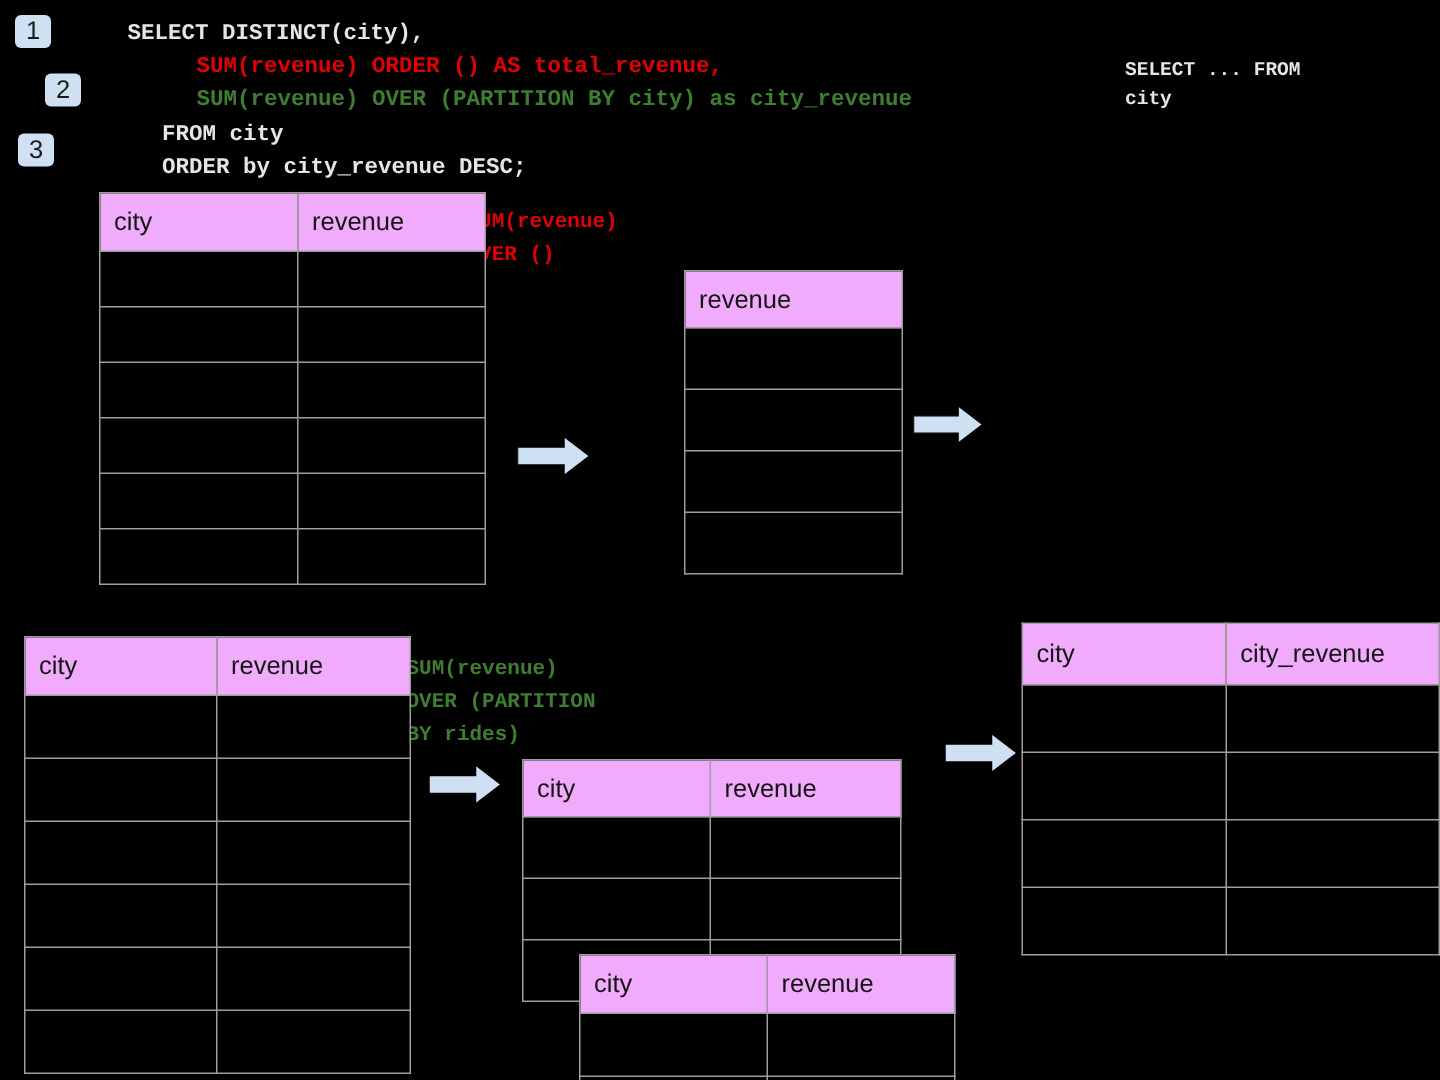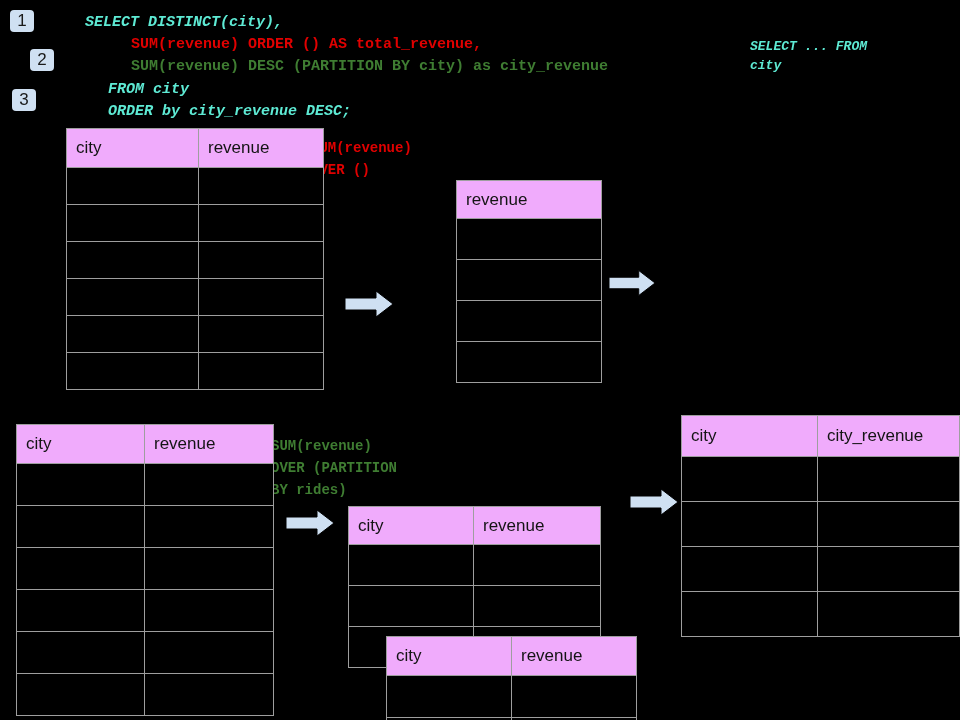--- a/index.html
+++ b/index.html
@@ -33,21 +33,21 @@
   
   .code {
     position: absolute;
     font-family: "Liberation Mono", "DejaVu Sans Mono", monospace;
     font-size: 15px;
     font-weight: bold;
     line-height: 21.5px;
     white-space: pre;
     letter-spacing: 0px;
   }
-  .code.purple { color: #5eead4; font-style: italic; }
+  .code.purple { color: #e5e5e5; }
   .code.red    { color: #e00000; }
   .code.green  { color: #3f7d32; }
 
   .note {
     position: absolute;
     font-family: "Liberation Mono", "DejaVu Sans Mono", monospace;
     font-size: 14px;
     font-weight: bold;
     line-height: 22px;
     white-space: pre;
@@ -91,21 +91,21 @@
 
   <div id="badges-layer">
       <div class="badge" style="left: 10px; top: 10px;">1</div>
       <div class="badge" style="left: 30px; top: 49px;">2</div>
       <div class="badge" style="left: 12px; top: 89px;">3</div>
     </div>
 
   <div id="sql-layer">
       <div class="code purple" style="left: 85px; top: 12px;">SELECT DISTINCT(city),</div>
       <div class="code red" style="left: 131px; top: 34px;">SUM(revenue) ORDER () AS total_revenue,</div>
-      <div class="code green" style="left: 131px; top: 56px;">SUM(revenue) DESC (PARTITION BY city) as city_revenue</div>
+      <div class="code green" style="left: 131px; top: 56px;">SUM(revenue) OVER (PARTITION BY city) as city_revenue</div>
       <div class="code purple" style="left: 108px; top: 79px;">FROM city</div>
       <div class="code purple" style="left: 108px; top: 101px;">ORDER by city_revenue DESC;</div>
     </div>
 
   <div class="code purple" id="side-note" style="left: 750px; top: 37px; font-size: 13px; line-height: 19px;">SELECT ... FROM
 city</div>
 
   <div id="annotations-layer">
       <div class="note red" style="left: 311px; top: 137px;">SUM(revenue)
 OVER ()</div>

